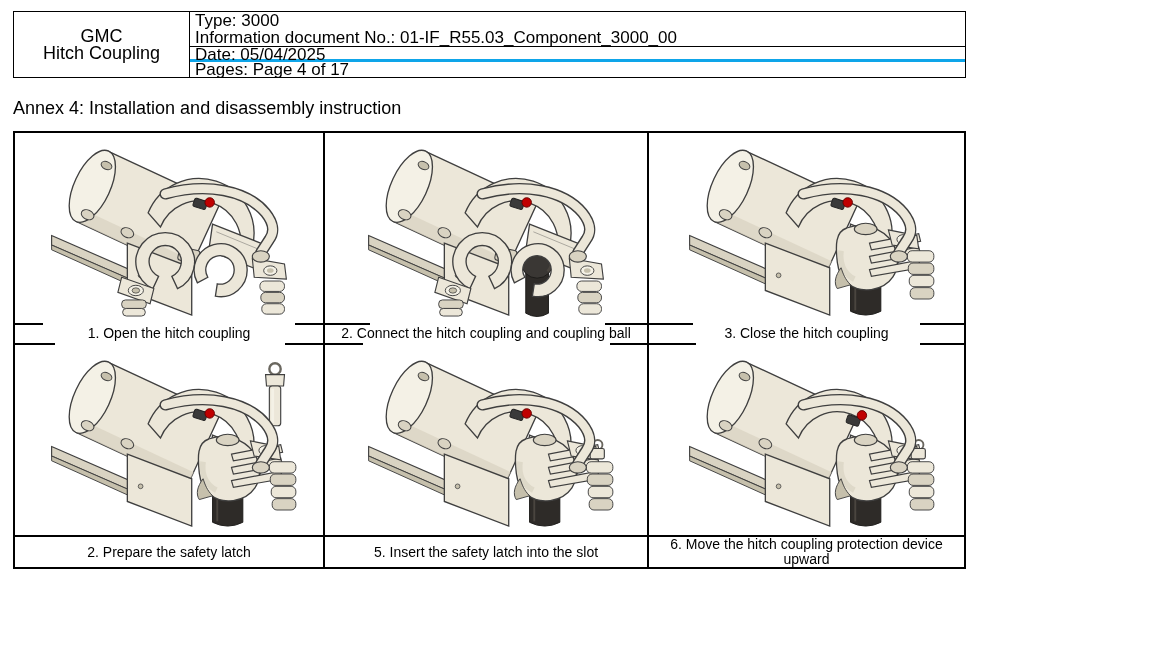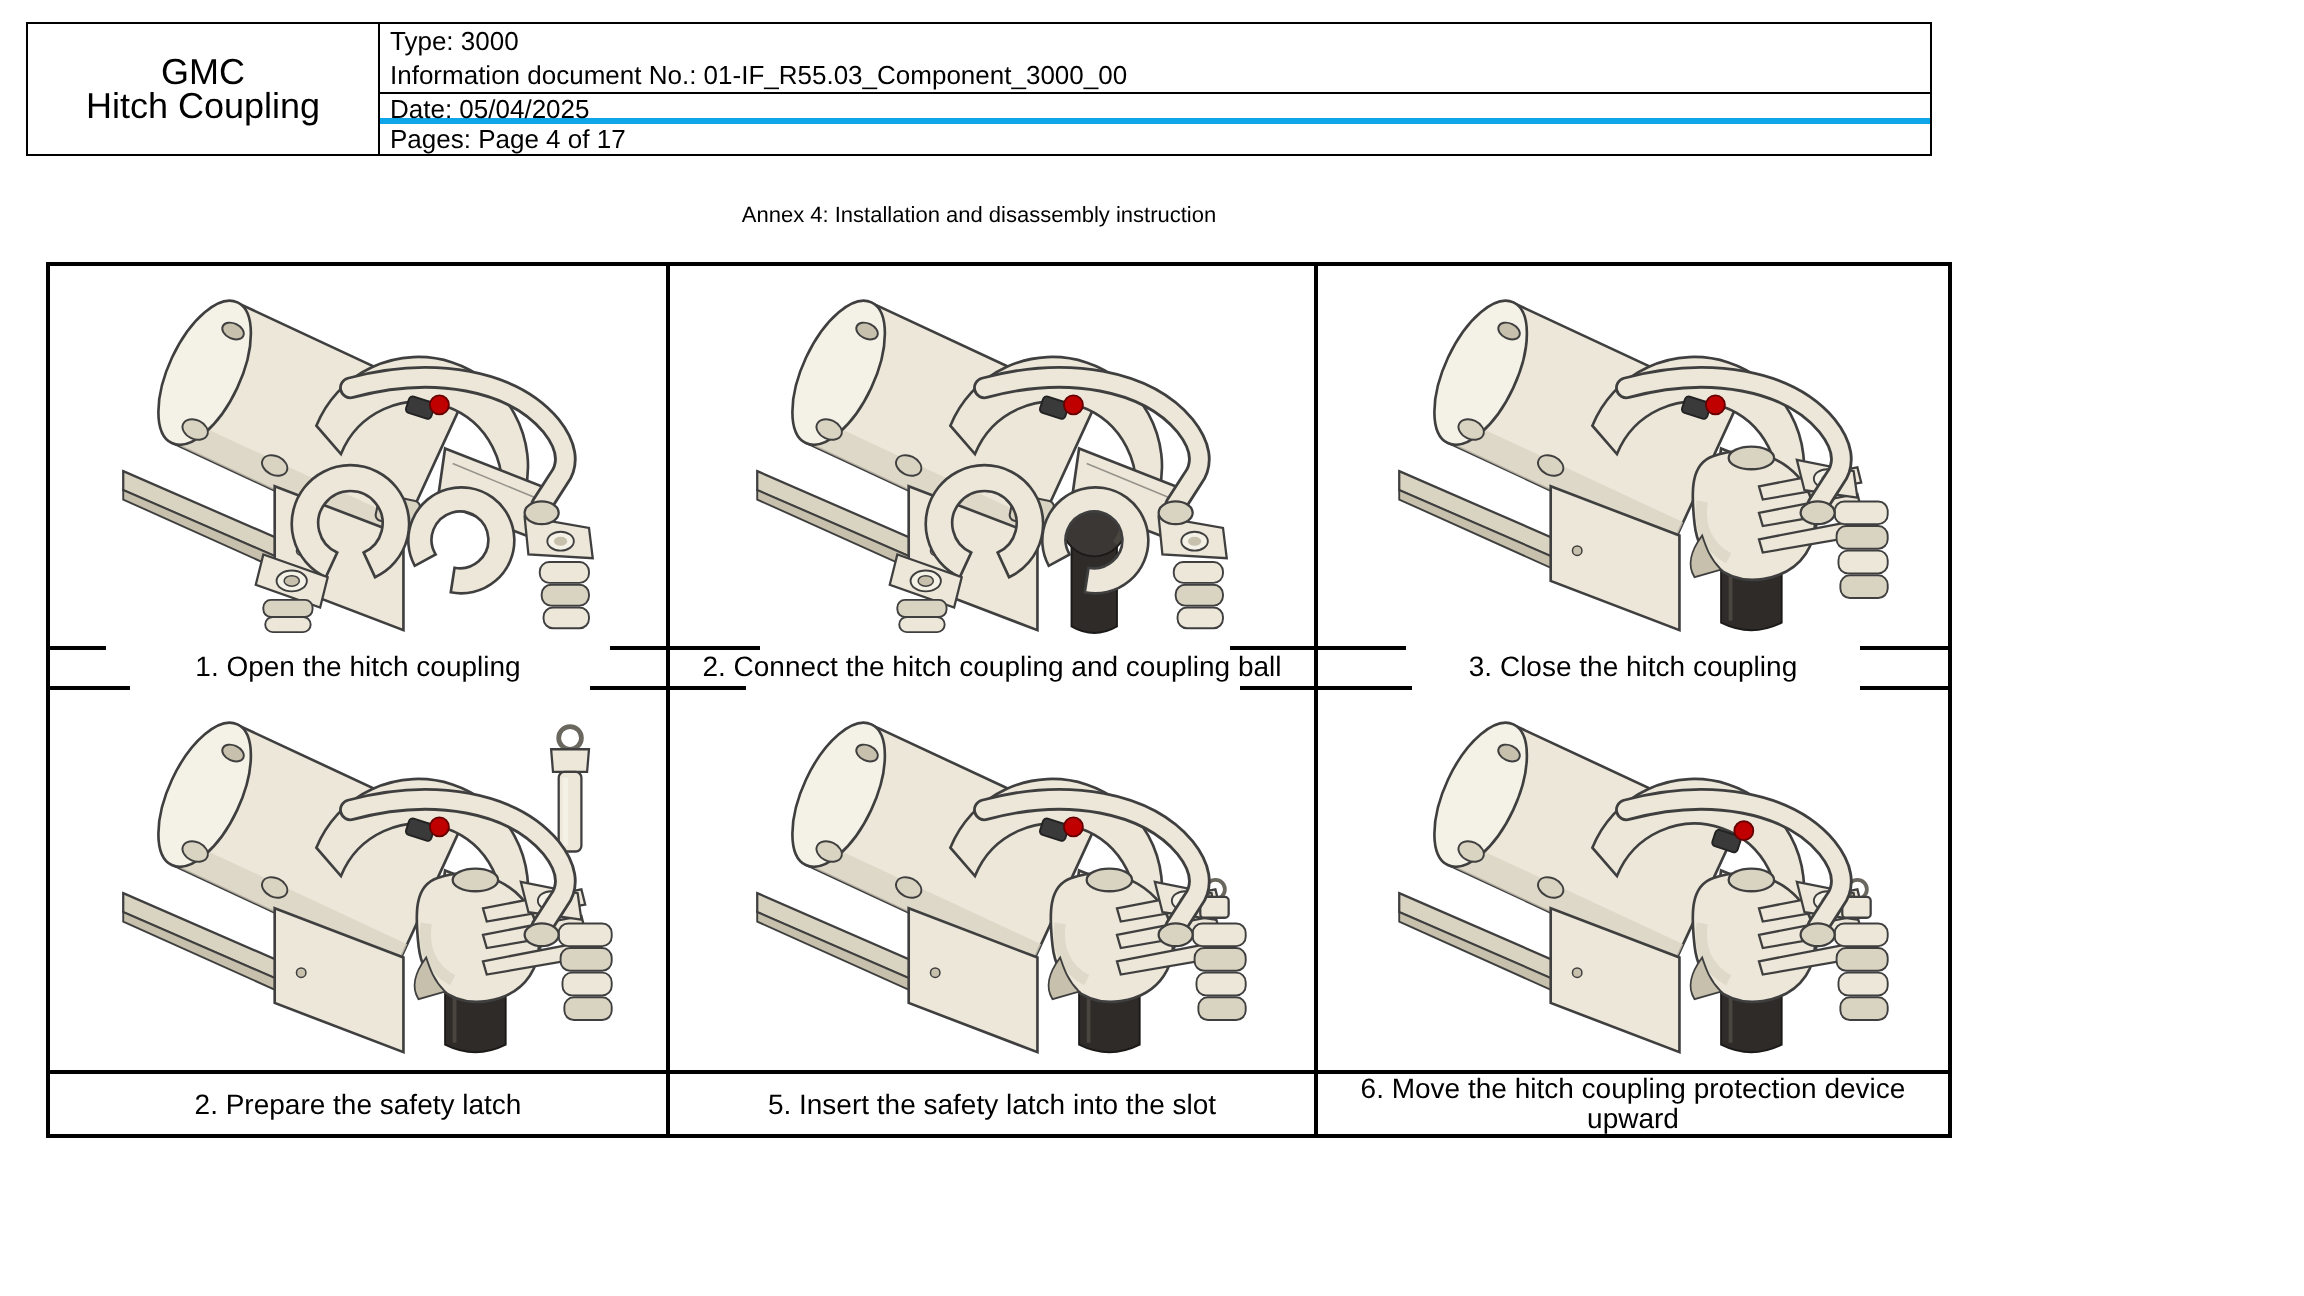--- a/index.html
+++ b/index.html
@@ -6,31 +6,31 @@
   body { background:#fff; font-family:"Liberation Sans","DejaVu Sans",sans-serif; color:#000; }
   .page { position:relative; width:1152px; height:648px; background:#fff; overflow:hidden; }
 
   
   .header-table { position:absolute; left:13px; top:11px; width:953px; height:67px;
                   border:1px solid #000; display:flex; background:#fff; }
   .header-left { width:176px; border-right:1px solid #000; display:flex; flex-direction:column;
                  align-items:center; justify-content:center; text-align:center;
                  font-size:18px; line-height:17px; }
   .header-right { flex:1; display:flex; flex-direction:column; }
-  .hrow { padding-left:5px; font-size:13px; line-height:16px; }
+  .hrow { padding-left:5px; font-size:17px; line-height:16px; }
   .hrow.r1 { height:35px; border-bottom:1px solid #000; line-height:17px; padding-top:0px; }
   .hrow.r2 { height:15px; border-bottom:3px solid #0ea5e9; }
   .hrow.r3 { flex:1; }
 
   
-  .doc-title { position:absolute; left:13px; top:100px; width:953px; text-align:center;
-               font-size:11px; line-height:16px; }
+  .doc-title { position:absolute; left:13px; top:100px; width:953px; text-align:left;
+               font-size:18px; line-height:16px; }
 
   
-  .main-table { position:absolute; left:23px; top:131px; width:953px; height:438px;
+  .main-table { position:absolute; left:13px; top:131px; width:953px; height:438px;
                 border:2px solid #000; display:grid;
                 grid-template-columns:310px 324px 1fr;
                 grid-template-rows:190px 20px 192px 1fr; background:#fff; }
   .cell { position:relative; }
   .cell.c1, .cell.c2 { border-right:2px solid #000; }
   .cell.imgcell { display:flex; align-items:center; justify-content:center; overflow:hidden; }
   .cell.capcell { display:flex; align-items:center; justify-content:center; text-align:center;
                   font-size:14px; line-height:15px; padding:0 10px; }
   .cell.caprow2 { border-top:2px solid #000; }
   .stub { position:absolute; height:2px; background:#000; z-index:5; }

